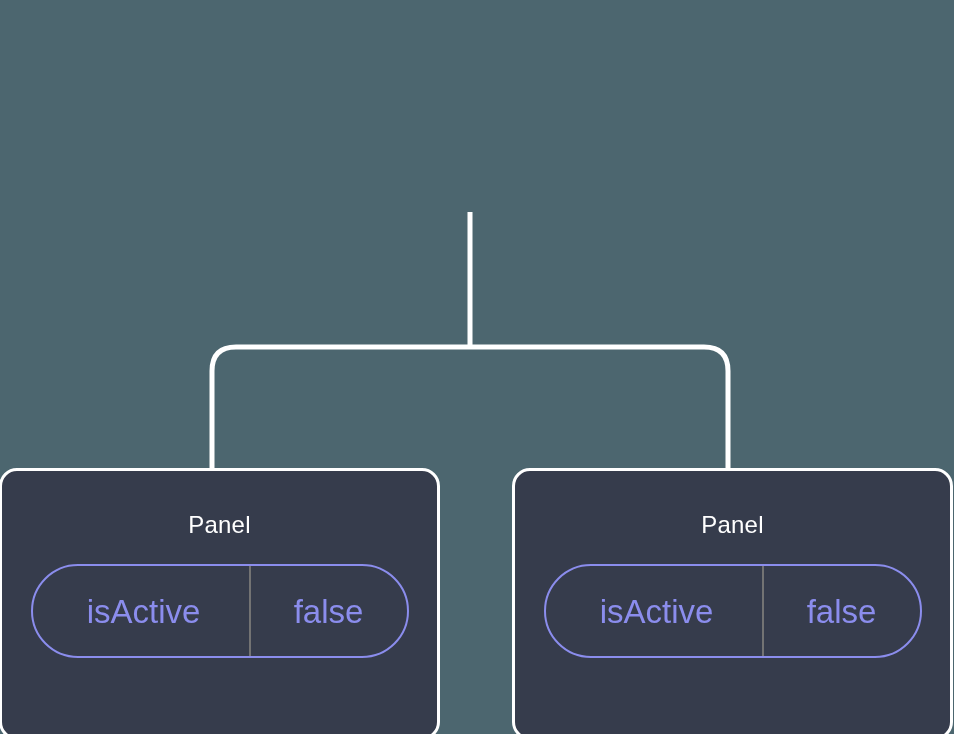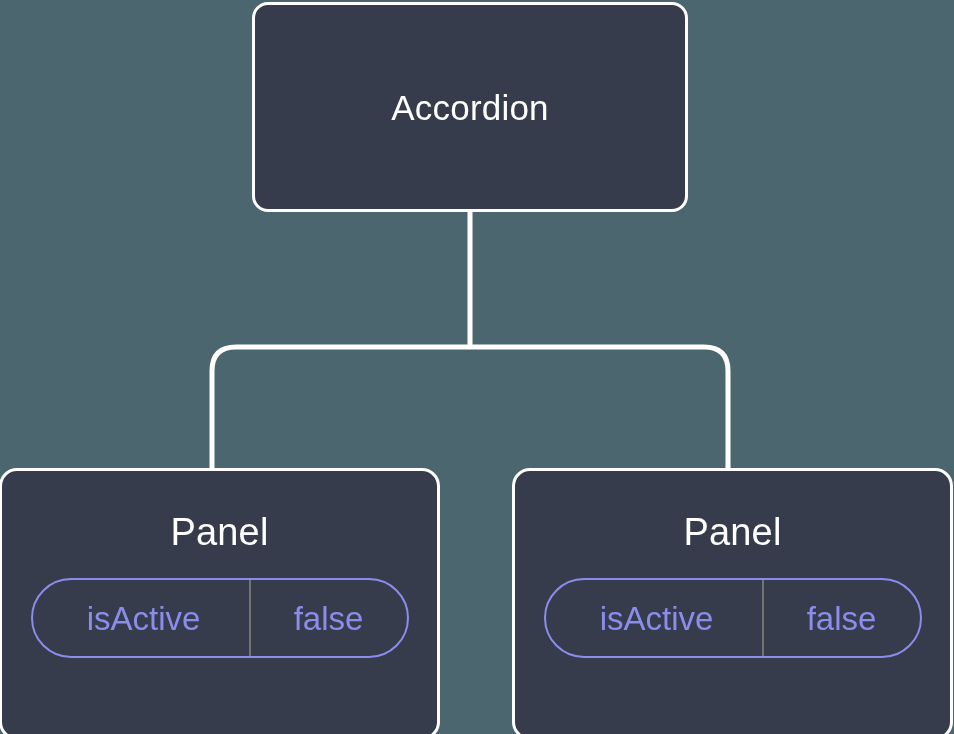--- a/index.html
+++ b/index.html
@@ -72,27 +72,27 @@
   .node-title {
     color: #ffffff;
     font-size: 35px;
     font-weight: 400;
     letter-spacing: 0.2px;
     line-height: 1;
     user-select: none;
   }
 
   .node-child .node-title {
-    font-size: 38px;
+    font-size: 24px;
   }
 
   
   .prop-pill {
     margin-top: 27px;
-    height: 80px;
+    height: 94px;
     box-sizing: border-box;
     border: 2px solid #8b8ded;
     border-radius: 51px;
     display: flex;
     align-items: stretch;
     background: transparent;
   }
 
   .prop-key,
   .prop-val {
@@ -122,23 +122,20 @@
 <div id="stage">
 
   <svg id="connectors" viewBox="0 0 954 734" width="954" height="734" xmlns="http://www.w3.org/2000/svg">
 
     <path d="M 470 212 L 470 347" fill="none" stroke="#ffffff" stroke-width="5" stroke-linecap="butt"></path>
 
     <path d="M 470 347 L 236 347 Q 212 347 212 371 L 212 470" fill="none" stroke="#ffffff" stroke-width="5" stroke-linecap="butt" stroke-linejoin="round"></path>
     <path d="M 470 347 L 704 347 Q 728 347 728 371 L 728 470" fill="none" stroke="#ffffff" stroke-width="5" stroke-linecap="butt" stroke-linejoin="round"></path>
   </svg>
 
-  <div class="node node-root">
-    <span class="node-title">Accordion</span>
-  </div>
 
   <div class="node node-child node-child-left">
     <span class="node-title">Panel</span>
     <div class="prop-pill">
       <span class="prop-key">isActive</span>
       <span class="prop-val">false</span>
     </div>
   </div>
 
   <div class="node node-child node-child-right">

